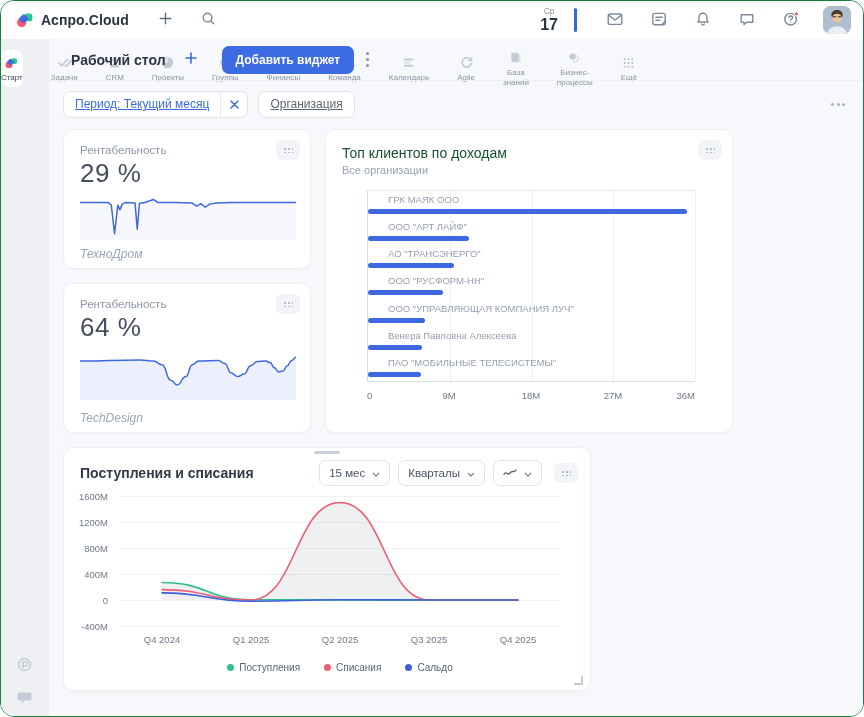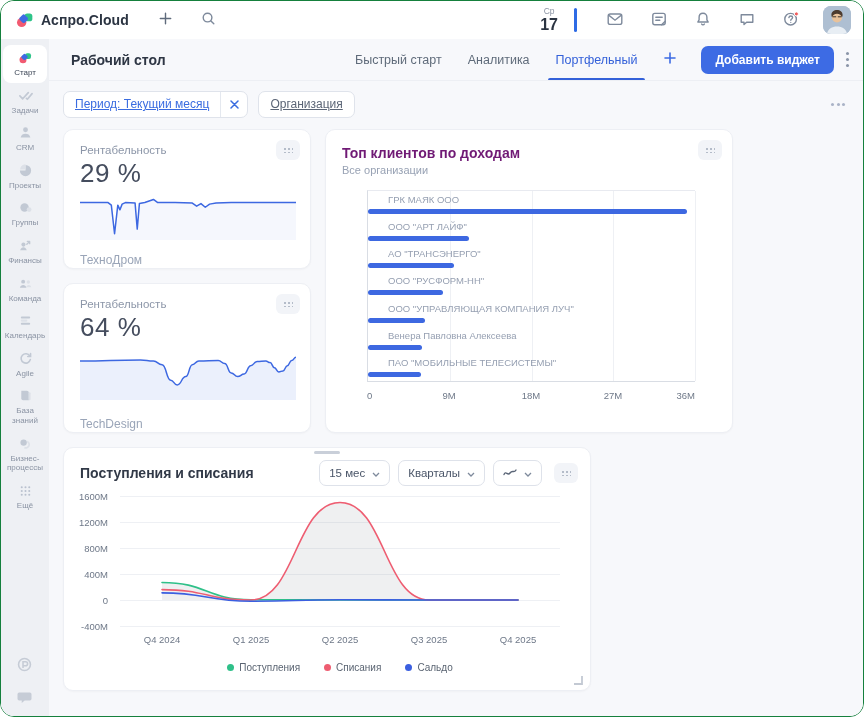--- a/index.html
+++ b/index.html
@@ -16,21 +16,21 @@
   .date{display:flex;flex-direction:column;align-items:center;line-height:1;cursor:pointer;margin-right:12px;}
   .date .dow{font-size:8.5px;color:#8a93a3;}
   .date .dom{font-size:16px;font-weight:700;color:#2b3442;margin-top:1px;}
   .vbar{width:3px;height:24px;background:#2e6be5;border-radius:2px;margin-right:14px;}
   .tb-ico{background:none;border:none;cursor:pointer;padding:4px 0;width:40px;display:inline-flex;justify-content:center;}
   .avatar{width:28px;height:28px;border-radius:8px;overflow:hidden;border:none;padding:0;cursor:pointer;margin-left:8px;background:#aebfd2;}
 
   
   .appbody{display:flex;height:calc(100% - 38px);background:#f7f8fb;}
   .sidebar{width:48px;background:#eef0f4;display:flex;flex-direction:column;align-items:center;padding:6px 0 10px;}
-  .sb-items{display:flex;flex-direction:column;align-items:center;width:100%;}
+  .sb-items{display:flex;flex-direction:row;align-items:center;width:100%;gap:28px;}
   .sb-item{width:44px;display:flex;flex-direction:column;align-items:center;padding:5px 0 5px;cursor:pointer;border-radius:8px;}
   .sb-item .sb-ico{width:15px;height:15px;display:inline-flex;}
   .sb-item .lbl{font-size:8px;color:#8a93a3;margin-top:3px;text-align:center;line-height:1.2;}
   .sb-item.active{background:#fff;}
   .sb-item.active .lbl{color:#3c4656;}
   .sb-bottom{margin-top:auto;display:flex;flex-direction:column;align-items:center;gap:14px;}
   .sb-bico{background:none;border:none;cursor:pointer;width:18px;height:18px;padding:0;display:inline-flex;}
 
   .main{position:relative;flex:1;height:100%;}
 
@@ -61,24 +61,24 @@
   .card-p2{left:14px;top:244px;width:248px;height:150px;}
   .card-tc{left:276px;top:90px;width:408px;height:304px;}
   .card-cf{left:14px;top:408px;width:528px;height:244px;}
   .drag{position:absolute;top:10px;right:10px;width:24px;height:20px;background:#f2f4f8;border:none;border-radius:6px;cursor:grab;display:flex;align-items:center;justify-content:center;}
   .dots6{width:10px;height:6px;background-image:radial-gradient(circle,#b4bcc9 1px,transparent 1.2px);background-size:4px 4px;}
 
   .w-title{font-size:11.5px;color:#8c96a8;margin:14px 16px 2px;}
   .w-value{font-size:26px;color:#454d5e;font-weight:500;margin:0 16px;letter-spacing:.5px;}
   .spark{position:absolute;left:16px;top:58px;width:216px;height:52px;}
   .card-p2 .spark{top:64px;}
-  .w-company{position:absolute;left:16px;bottom:1px;font-size:12px;color:#9aa5b8;}
-
-  
-  .tc-title{font-size:14px;font-weight:700;color:#701a75;margin:15px 16px 0;}
+  .w-company{position:absolute;left:16px;bottom:7px;font-size:12px;color:#9aa5b8;font-style:italic;}
+
+  
+  .tc-title{font-size:14px;font-weight:400;color:#14532d;margin:15px 16px 0;}
   .tc-sub{font-size:11px;color:#98a2b4;margin:3px 16px 0;}
   .tc-plot{position:absolute;left:41px;right:37px;top:60px;bottom:50px;border-left:1px solid #d9dde4;border-top:1px solid #e8eaf0;border-bottom:1px solid #d9dde4;}
   .tc-gl{position:absolute;top:0;bottom:0;width:1px;background:#eef0f4;}
   .tc-rows{position:absolute;inset:0;display:flex;flex-direction:column;}
   .tc-row{flex:1;padding-top:3px;position:relative;}
   .tc-lab{font-size:9.5px;color:#959fb1;padding-left:20px;white-space:nowrap;}
   .tc-bar{height:5px;border-radius:2.5px;background:#3d68e1;margin-top:4px;}
   .tc-ticks{position:absolute;left:41px;right:37px;bottom:28px;height:14px;}
   .tc-tick{position:absolute;top:0;font-size:9.5px;color:#6e7888;}
 
@@ -313,25 +313,20 @@
                 <path d="M3 4.2h10a1.6 1.6 0 0 1 1.6 1.6v4.4A1.6 1.6 0 0 1 13 11.8H8.2L5.4 14v-2.2H3a1.6 1.6 0 0 1-1.6-1.6V5.8A1.6 1.6 0 0 1 3 4.2z" fill="#c6ccd6"></path>
               </svg></span>
           </button>
         </div>
     </nav>
 
     <main class="main">
 
       <div class="page-head">
         <h1 class="page-title">Рабочий стол</h1>
-        <div class="tabs">
-            <button class="tab">Быстрый старт</button>
-            <button class="tab">Аналитика</button>
-            <button class="tab active">Портфельный</button>
-          </div>
         <button class="tab-add">
             <span><svg viewBox="0 0 14 14" width="14" height="14" fill="none" stroke="#3d6be4" stroke-width="1.6" stroke-linecap="round">
                 <path d="M7 2v10M2 7h10"></path>
               </svg></span>
           </button>
         <button class="btn-primary">Добавить виджет</button>
         <button class="kebab">
             <i></i>
             <i></i>
             <i></i>

